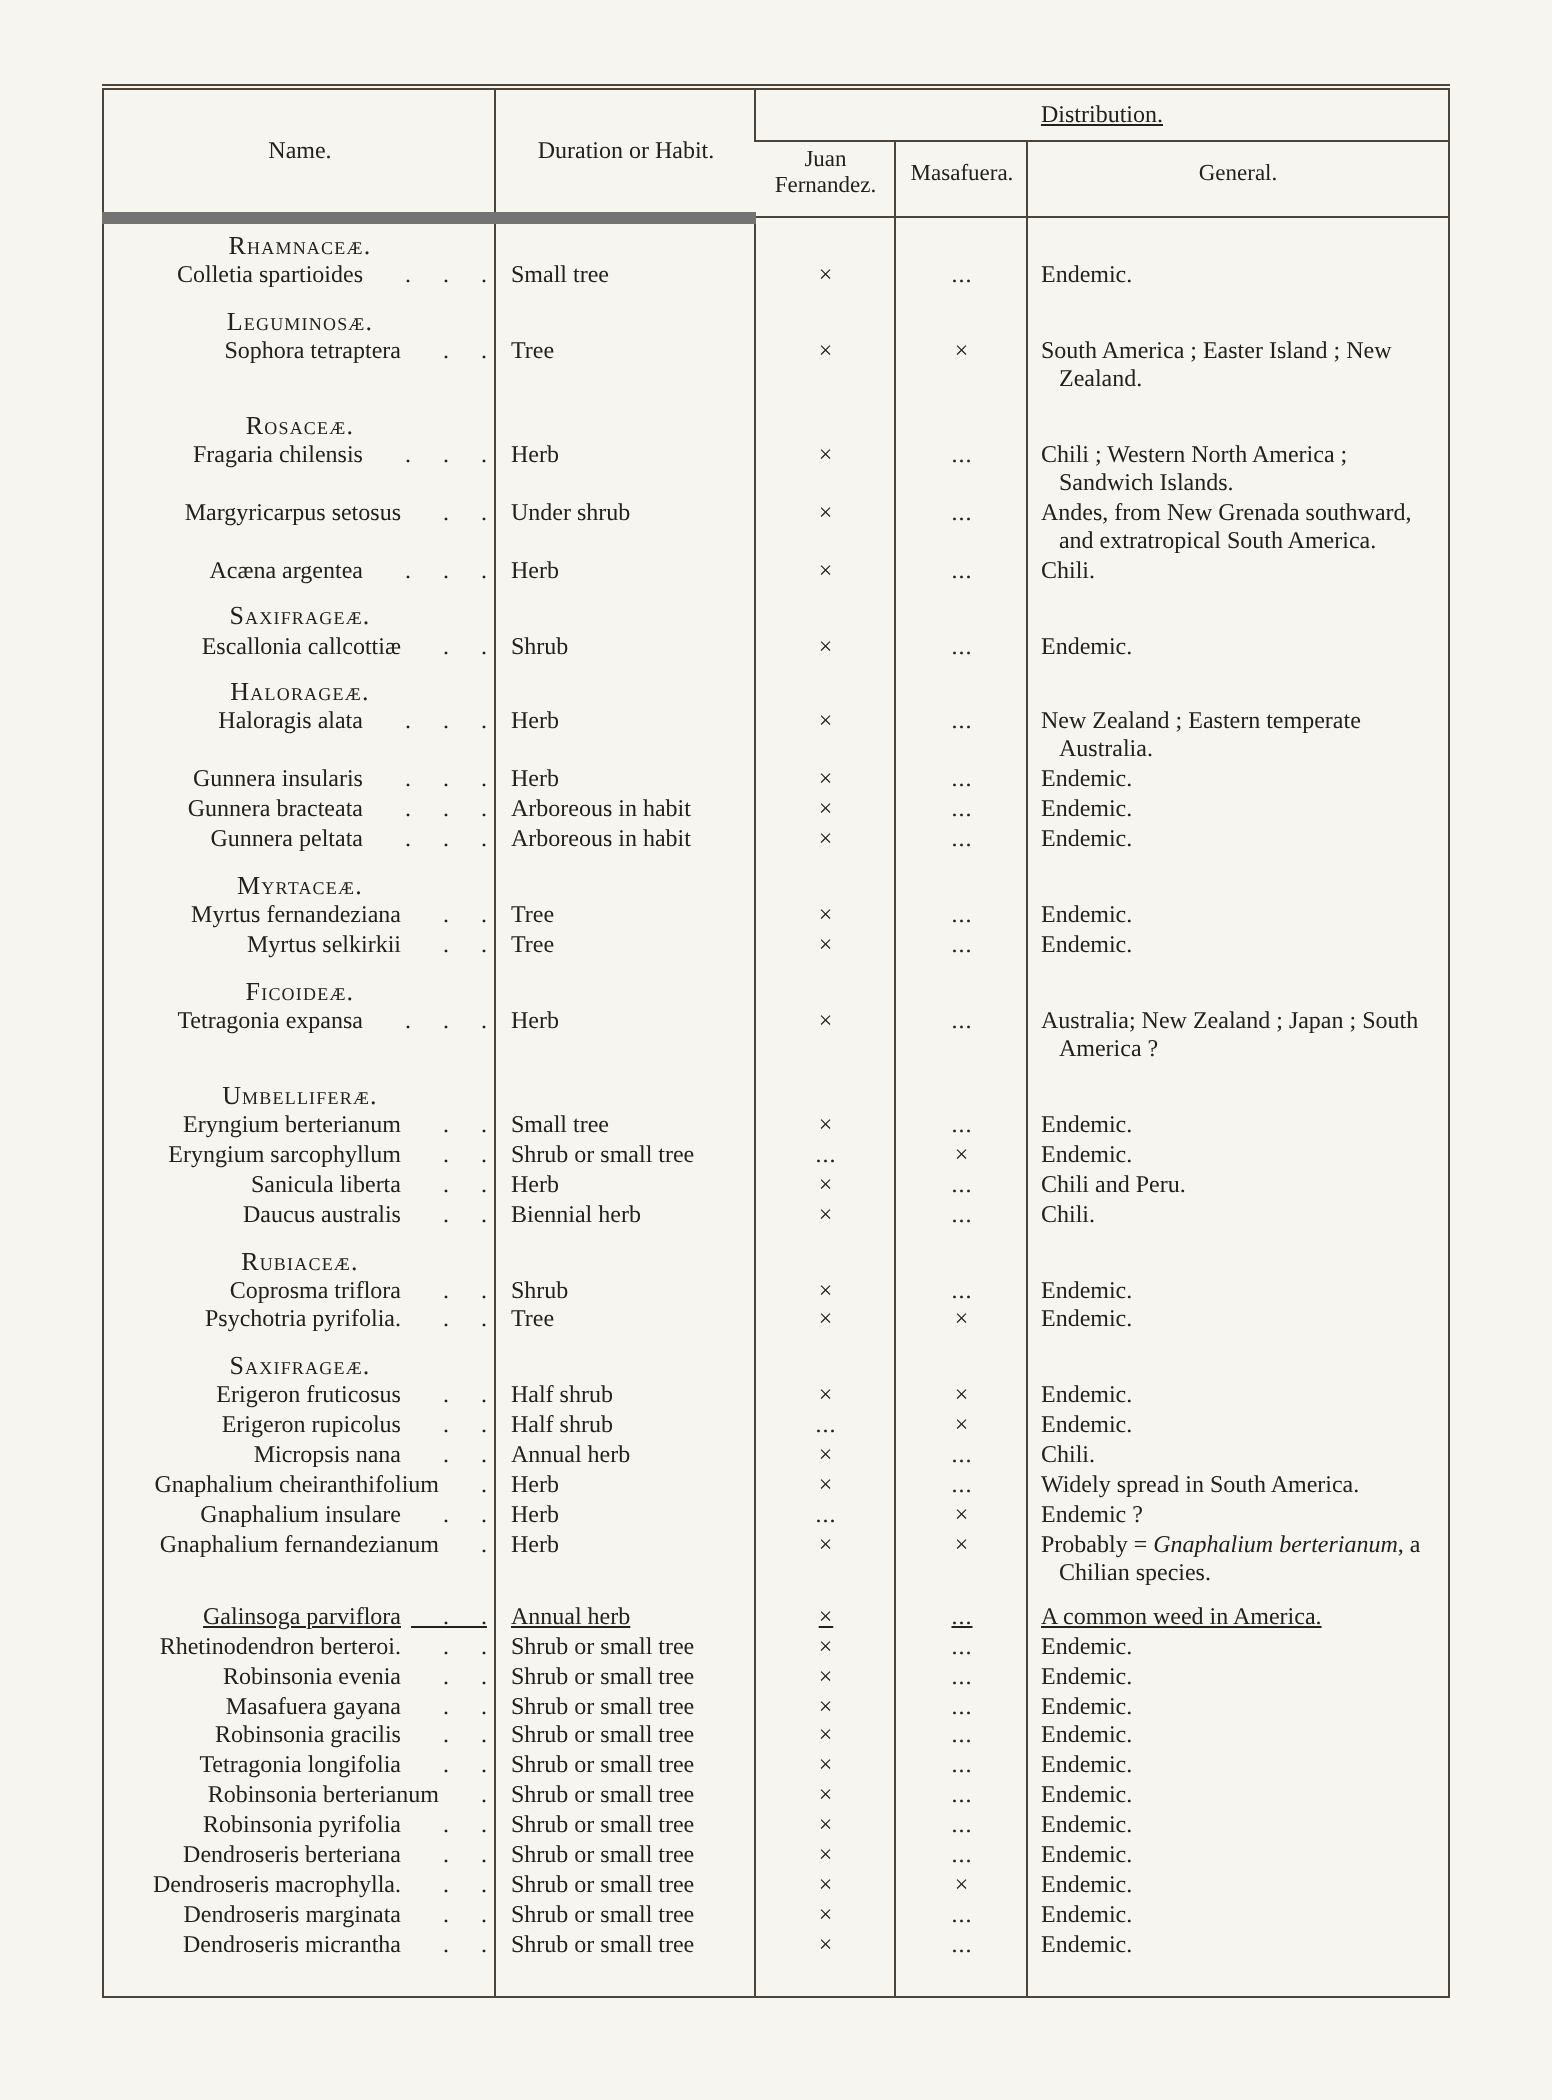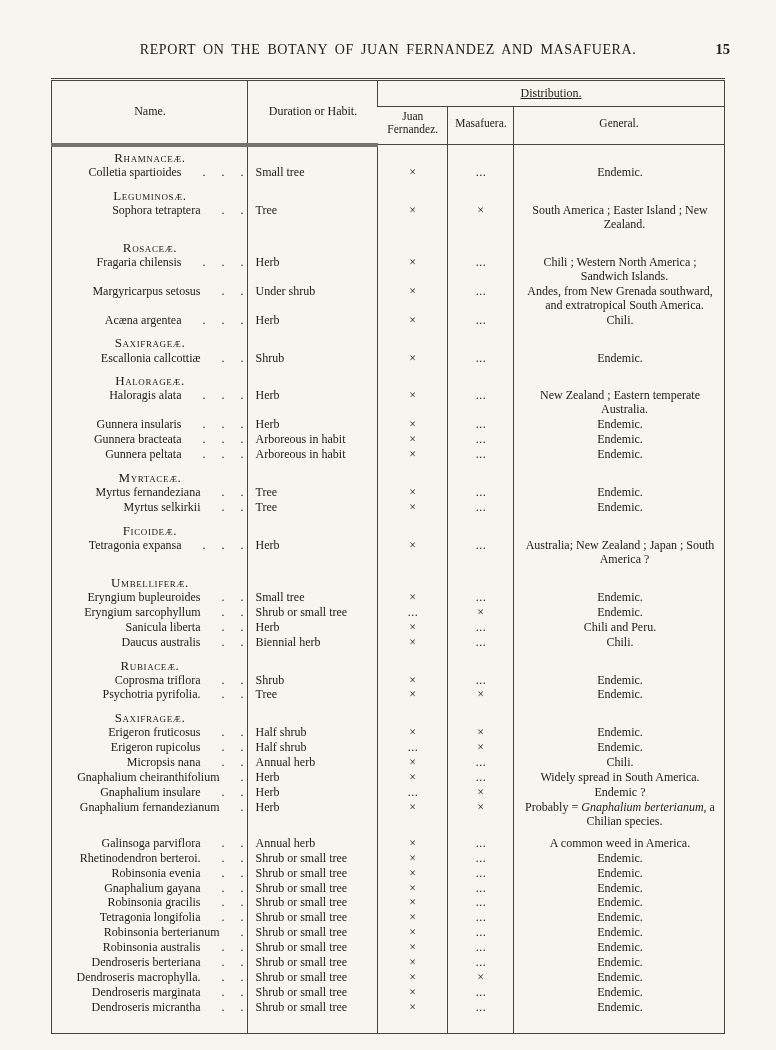--- a/index.html
+++ b/index.html
@@ -45,21 +45,21 @@
     font-weight: normal;
   }
   th:first-child, td:first-child { border-left: none; }
 
   thead th {
     text-align: center;
     vertical-align: middle;
     font-size: 12px;
   }
   .h-name, .h-duration {
-    border-bottom: 4px solid #737373;
+    border-bottom: 6px solid #737373;
     padding: 4px;
   }
   .h-distribution {
     border-bottom: 1px solid #4a443b;
     padding: 5px 4px;
     text-decoration: underline;
   }
   .h-sub {
     border-bottom: 1px solid #4a443b;
     font-size: 11.5px;
@@ -82,44 +82,39 @@
   .dots {
     word-spacing: 13px;
     padding-left: 5px;
   }
   .c-duration { padding-left: 7px; white-space: nowrap; overflow: hidden; }
   .c-mark { text-align: center; letter-spacing: 0.5px; }
   .c-general {
     padding-left: 15px;
     padding-right: 4px;
     text-indent: -9px;
-    text-align: center;
   }
   .family-name {
     text-align: center;
     font-variant: small-caps;
     letter-spacing: 0.6px;
     font-size: 13px;
     padding: 7px 4px 1px;
     white-space: nowrap;
     margin-top: 15px;
   }
-  .gap-before td { padding-top: 7px; }
+  .gap-before td { padding-top: 7px; text-decoration: underline; }
   tbody tr:first-child td { padding-top: 3px; }
   tbody tr:last-child td { padding-bottom: 18px; }
 </style>
 </head>
 <body>
 
 <div class="page">
 
-  <header class="page-header">
-    <div class="running-title">REPORT ON THE BOTANY OF JUAN FERNANDEZ AND MASAFUERA.</div>
-    <div class="page-number">15</div>
-  </header>
 
   <table class="doc-table">
     <colgroup>
       <col style="width:196px">
       <col style="width:130px">
       <col style="width:70px">
       <col style="width:66px">
       <col style="width:210px">
     </colgroup>
     <thead>
@@ -276,21 +271,21 @@
           <td class="c-general">Australia; New Zealand ; Japan ; South America ?</td>
         </tr>
         <tr class="family-row">
           <td class="family-name">Umbelliferæ.</td>
           <td class="c-duration"></td>
           <td class="c-mark"></td>
           <td class="c-mark"></td>
           <td class="c-general"></td>
         </tr>
         <tr class="species-row">
-          <td class="c-name"><span class="species-name">Eryngium bupleuroides</span><span class="dots"> . .</span></td>
+          <td class="c-name"><span class="species-name">Eryngium berterianum</span><span class="dots"> . .</span></td>
           <td class="c-duration">Small tree</td>
           <td class="c-mark">×</td>
           <td class="c-mark">...</td>
           <td class="c-general">Endemic.</td>
         </tr>
         <tr class="species-row">
           <td class="c-name"><span class="species-name">Eryngium sarcophyllum</span><span class="dots"> . .</span></td>
           <td class="c-duration">Shrub or small tree</td>
           <td class="c-mark">...</td>
           <td class="c-mark">×</td>
@@ -395,21 +390,21 @@
           <td class="c-general">Endemic.</td>
         </tr>
         <tr class="species-row">
           <td class="c-name"><span class="species-name">Robinsonia evenia</span><span class="dots"> . .</span></td>
           <td class="c-duration">Shrub or small tree</td>
           <td class="c-mark">×</td>
           <td class="c-mark">...</td>
           <td class="c-general">Endemic.</td>
         </tr>
         <tr class="species-row">
-          <td class="c-name"><span class="species-name">Gnaphalium gayana</span><span class="dots"> . .</span></td>
+          <td class="c-name"><span class="species-name">Masafuera gayana</span><span class="dots"> . .</span></td>
           <td class="c-duration">Shrub or small tree</td>
           <td class="c-mark">×</td>
           <td class="c-mark">...</td>
           <td class="c-general">Endemic.</td>
         </tr>
         <tr class="species-row">
           <td class="c-name"><span class="species-name">Robinsonia gracilis</span><span class="dots"> . .</span></td>
           <td class="c-duration">Shrub or small tree</td>
           <td class="c-mark">×</td>
           <td class="c-mark">...</td>
@@ -423,21 +418,21 @@
           <td class="c-general">Endemic.</td>
         </tr>
         <tr class="species-row">
           <td class="c-name"><span class="species-name">Robinsonia berterianum</span><span class="dots"> .</span></td>
           <td class="c-duration">Shrub or small tree</td>
           <td class="c-mark">×</td>
           <td class="c-mark">...</td>
           <td class="c-general">Endemic.</td>
         </tr>
         <tr class="species-row">
-          <td class="c-name"><span class="species-name">Robinsonia australis</span><span class="dots"> . .</span></td>
+          <td class="c-name"><span class="species-name">Robinsonia pyrifolia</span><span class="dots"> . .</span></td>
           <td class="c-duration">Shrub or small tree</td>
           <td class="c-mark">×</td>
           <td class="c-mark">...</td>
           <td class="c-general">Endemic.</td>
         </tr>
         <tr class="species-row">
           <td class="c-name"><span class="species-name">Dendroseris berteriana</span><span class="dots"> . .</span></td>
           <td class="c-duration">Shrub or small tree</td>
           <td class="c-mark">×</td>
           <td class="c-mark">...</td>

